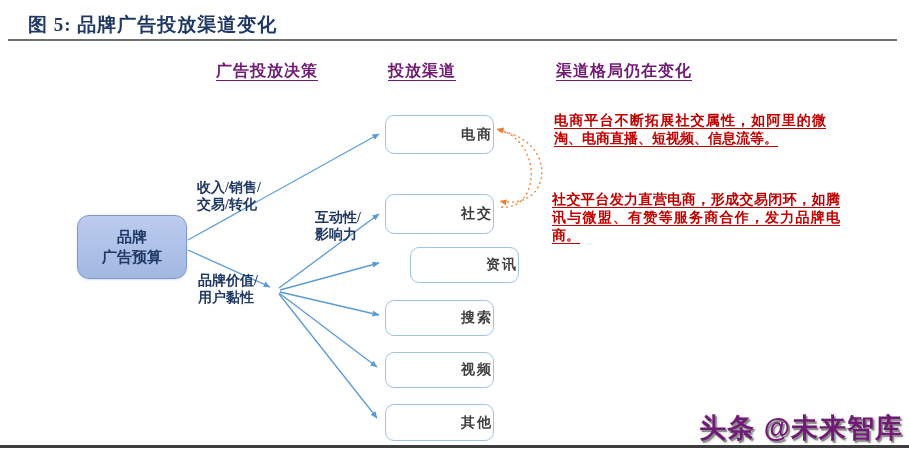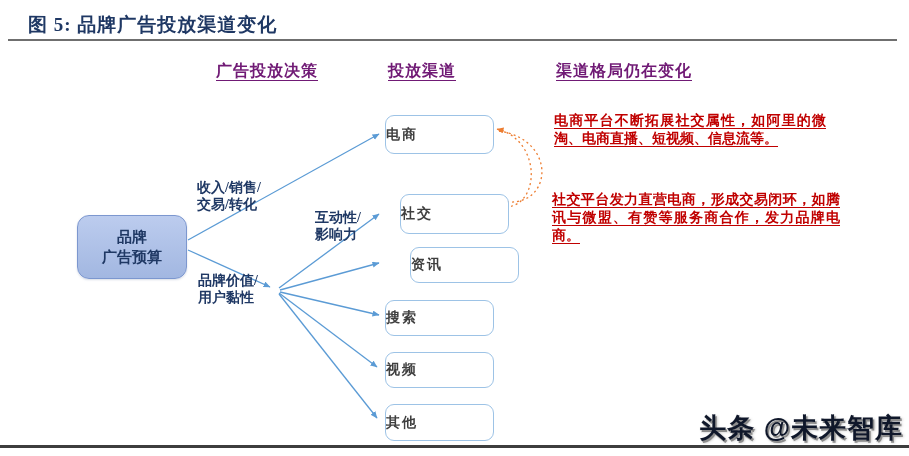--- a/index.html
+++ b/index.html
@@ -32,25 +32,25 @@
     border:1.5px solid #7c97cf;
     display:flex;flex-direction:column;align-items:center;justify-content:center;
     color:#1f3864;font-size:15px;font-weight:bold;line-height:20px;
     box-shadow:0 1px 2px rgba(100,120,160,.25);
   }
 
   
   .channel-box{
     left:385px;width:107px;border-radius:9px;background:#ffffff;
     border:1.5px solid #9dc3e6;
-    display:flex;align-items:center;justify-content:flex-start;
+    display:flex;align-items:center;justify-content:flex-end;
     color:#3f3f3f;font-size:14px;font-weight:bold;letter-spacing:2px;
   }
   .ch-0{top:115px;height:37px;}
-  .ch-1{top:194px;height:38px;margin-left:15px;}
+  .ch-1{top:194px;height:38px;}
   .ch-2{top:247px;height:34px;margin-left:25px;}
   .ch-3{top:300px;height:34px;}
   .ch-4{top:352px;height:34px;}
   .ch-5{top:404px;height:35px;}
 
   
   .edge-label{
     color:#1f3864;font-size:14px;font-weight:bold;line-height:17px;white-space:nowrap;
   }
   .lbl-revenue{left:197px;top:179px;}
@@ -64,21 +64,21 @@
   }
   .ann-ecom{left:554px;top:112px;width:272px;}
   .ann-social{left:552px;top:191px;width:288px;}
 
   
   .connectors{left:0;top:0;width:909px;height:456px;pointer-events:none;}
 
   
   .watermark{
     right:6px;top:410px;font-size:27px;font-weight:bold;white-space:nowrap;
-    font-family:"Liberation Sans", sans-serif;color:#0f172a;
+    font-family:"Liberation Sans", sans-serif;color:#701a75;
     text-shadow:1.5px 1.5px 0 #8d8d8d,-0.5px -0.5px 0 #f2f2f2,2px 2px 3px rgba(0,0,0,.28);
     letter-spacing:1px;
   }
 
   .bottom-rule{left:0;top:445px;width:909px;height:3px;background:#3d3d3d;}
 </style>
 </head>
 <body>
 
 <div id="stage">

